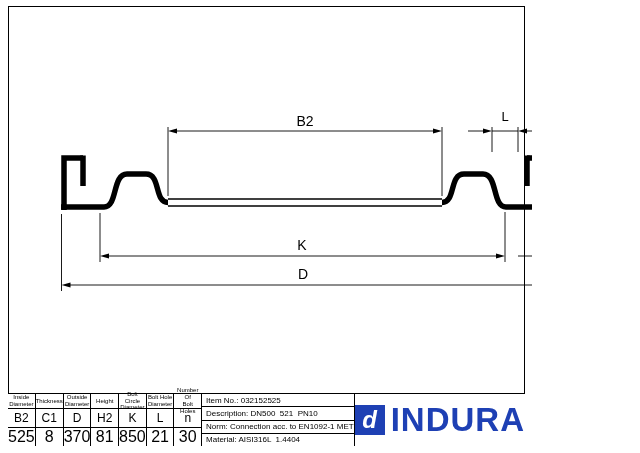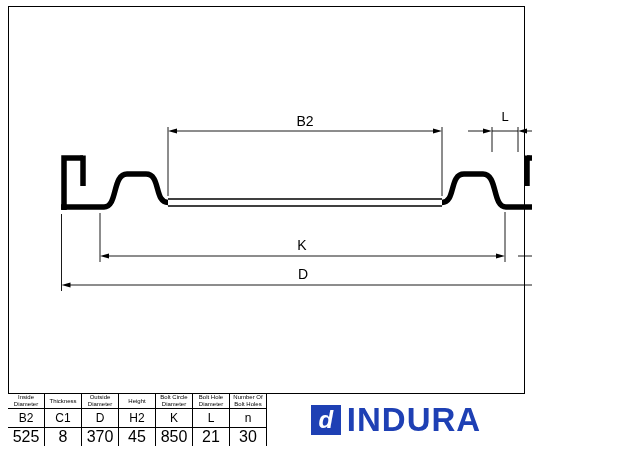--- a/index.html
+++ b/index.html
@@ -135,41 +135,47 @@
     </div>
     <div class="dim-col">
       <div class="dim-header">Outside
 Diameter</div>
       <div class="dim-symbol">D</div>
       <div class="dim-value">370</div>
     </div>
     <div class="dim-col">
       <div class="dim-header">Height</div>
       <div class="dim-symbol">H2</div>
-      <div class="dim-value">45</div>
+      <div class="dim-value">81</div>
     </div>
     <div class="dim-col">
       <div class="dim-header">Bolt Circle
 Diameter</div>
       <div class="dim-symbol">K</div>
       <div class="dim-value">850</div>
     </div>
     <div class="dim-col">
       <div class="dim-header">Bolt Hole
 Diameter</div>
       <div class="dim-symbol">L</div>
       <div class="dim-value">21</div>
     </div>
     <div class="dim-col">
       <div class="dim-header">Number Of
 Bolt Holes</div>
       <div class="dim-symbol">n</div>
       <div class="dim-value">30</div>
     </div>
 
+    <div class="info-block">
+      <div class="info-row">Item No.: 032152525</div>
+      <div class="info-row">Description: DN500  521  PN10</div>
+      <div class="info-row">Norm: Connection acc. to EN1092-1 MET</div>
+      <div class="info-row">Material: AISI316L  1.4404</div>
+    </div>
 
     <div class="logo-block">
       <div class="logo-mark" style="background: rgb(30, 64, 180);">d</div>
       <div class="logo-text" style="color: rgb(30, 64, 180);">INDURA</div>
     </div>
 
   </div>
 </div>
 
 </body></html>

